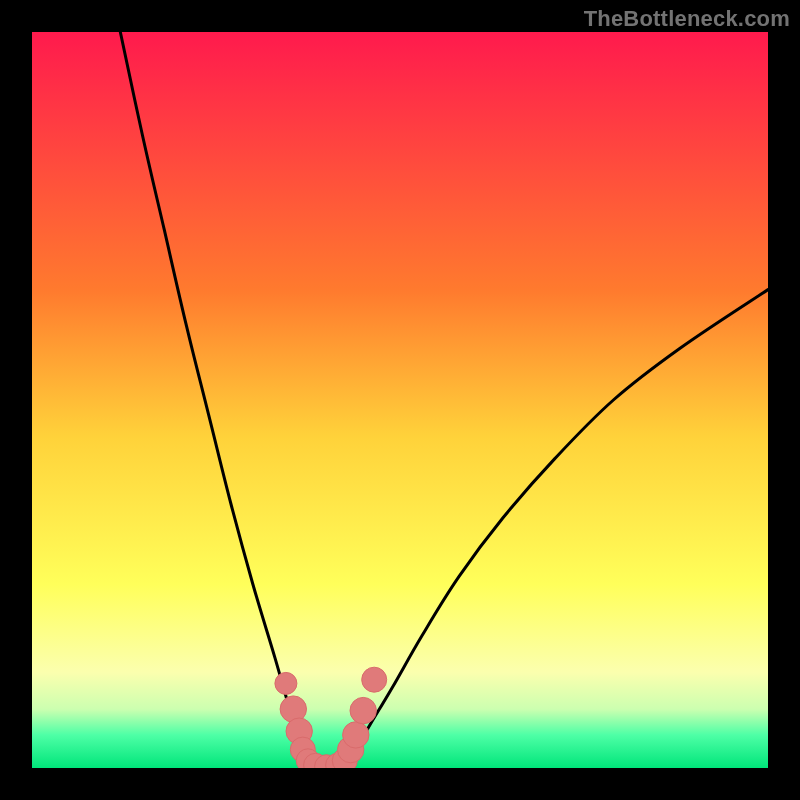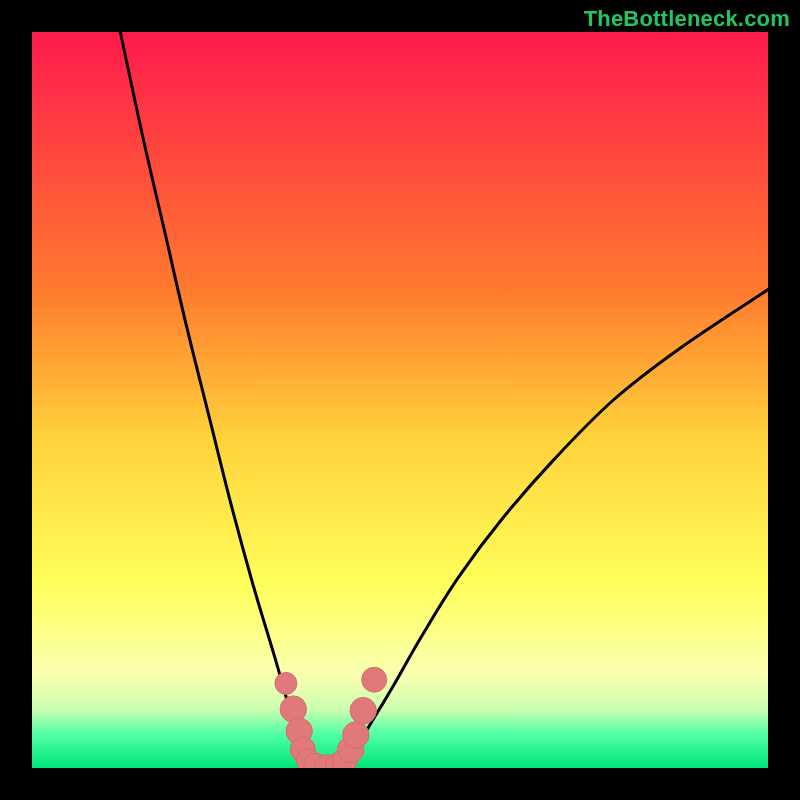--- a/index.html
+++ b/index.html
@@ -23,21 +23,21 @@
     position: absolute;
     left: 32px;
     top: 32px;
     width: 736px;
     height: 736px;
   }
   .watermark {
     position: absolute;
     top: 6px;
     right: 10px;
-    color: #22c55e;
+    color: #737373;
     font-size: 22px;
     font-weight: 600;
     letter-spacing: 0.2px;
     user-select: none;
   }
 </style>
 </head>
 <body>
 
 <div class="frame">

